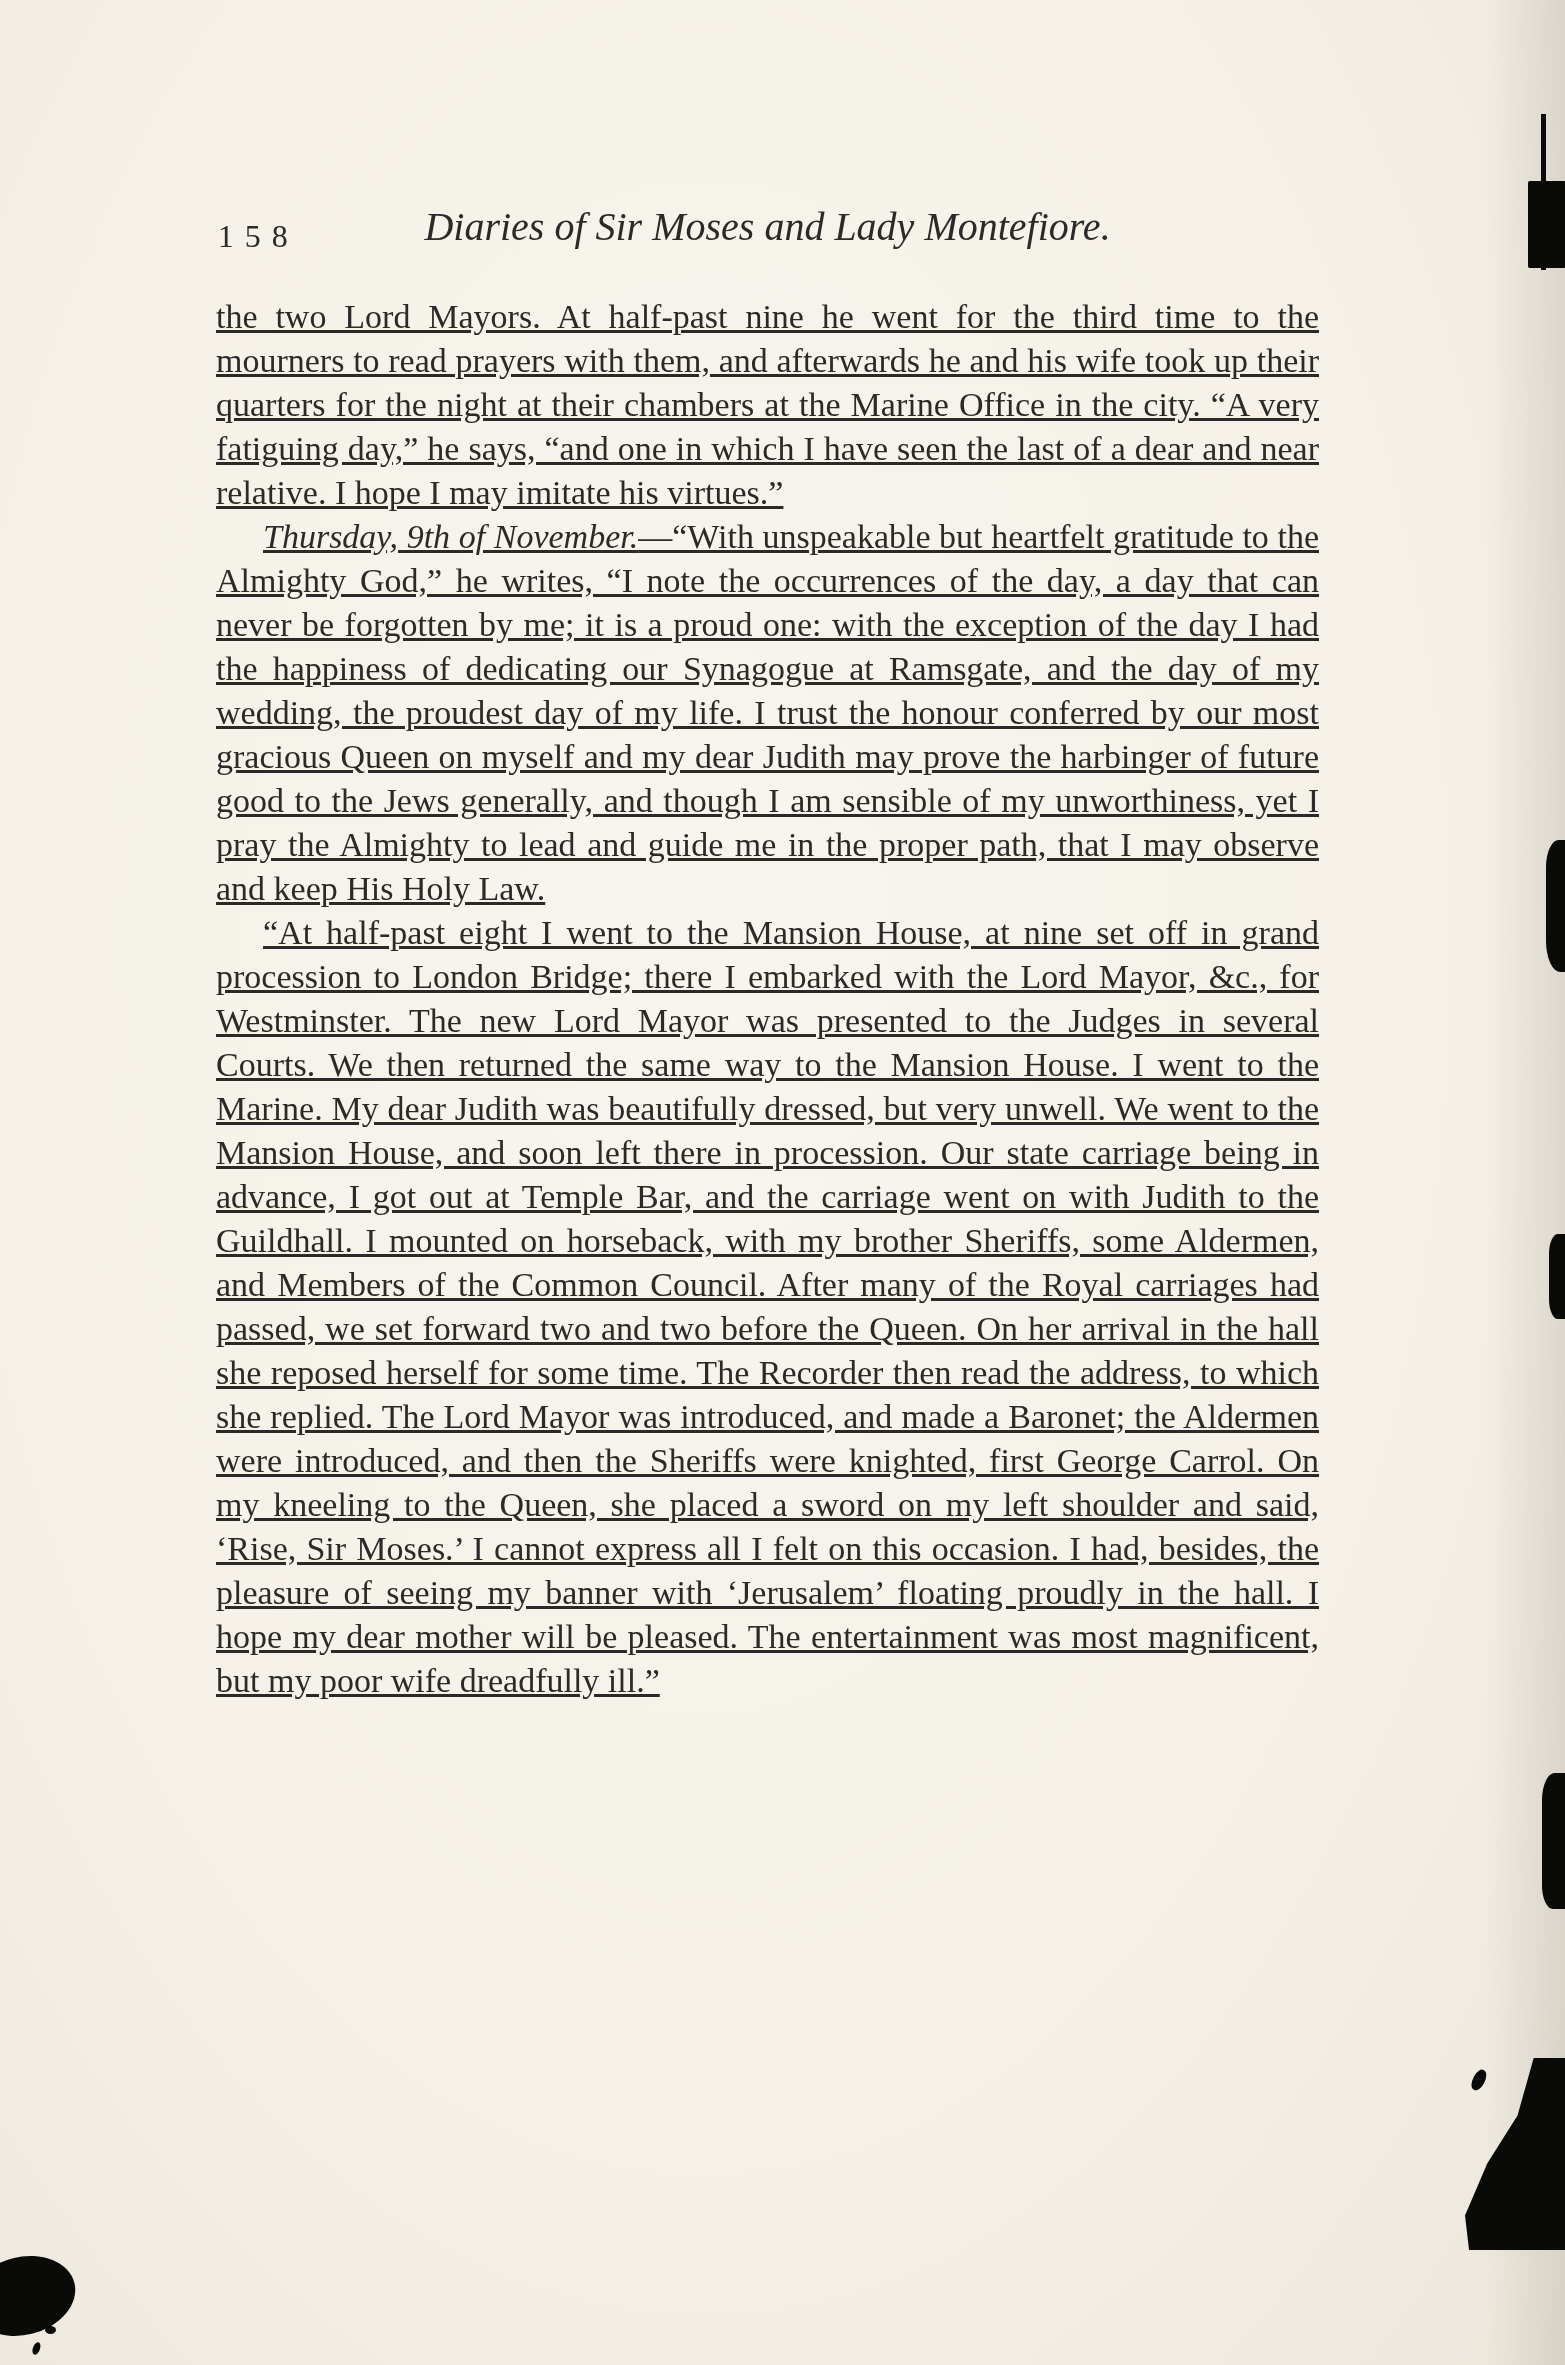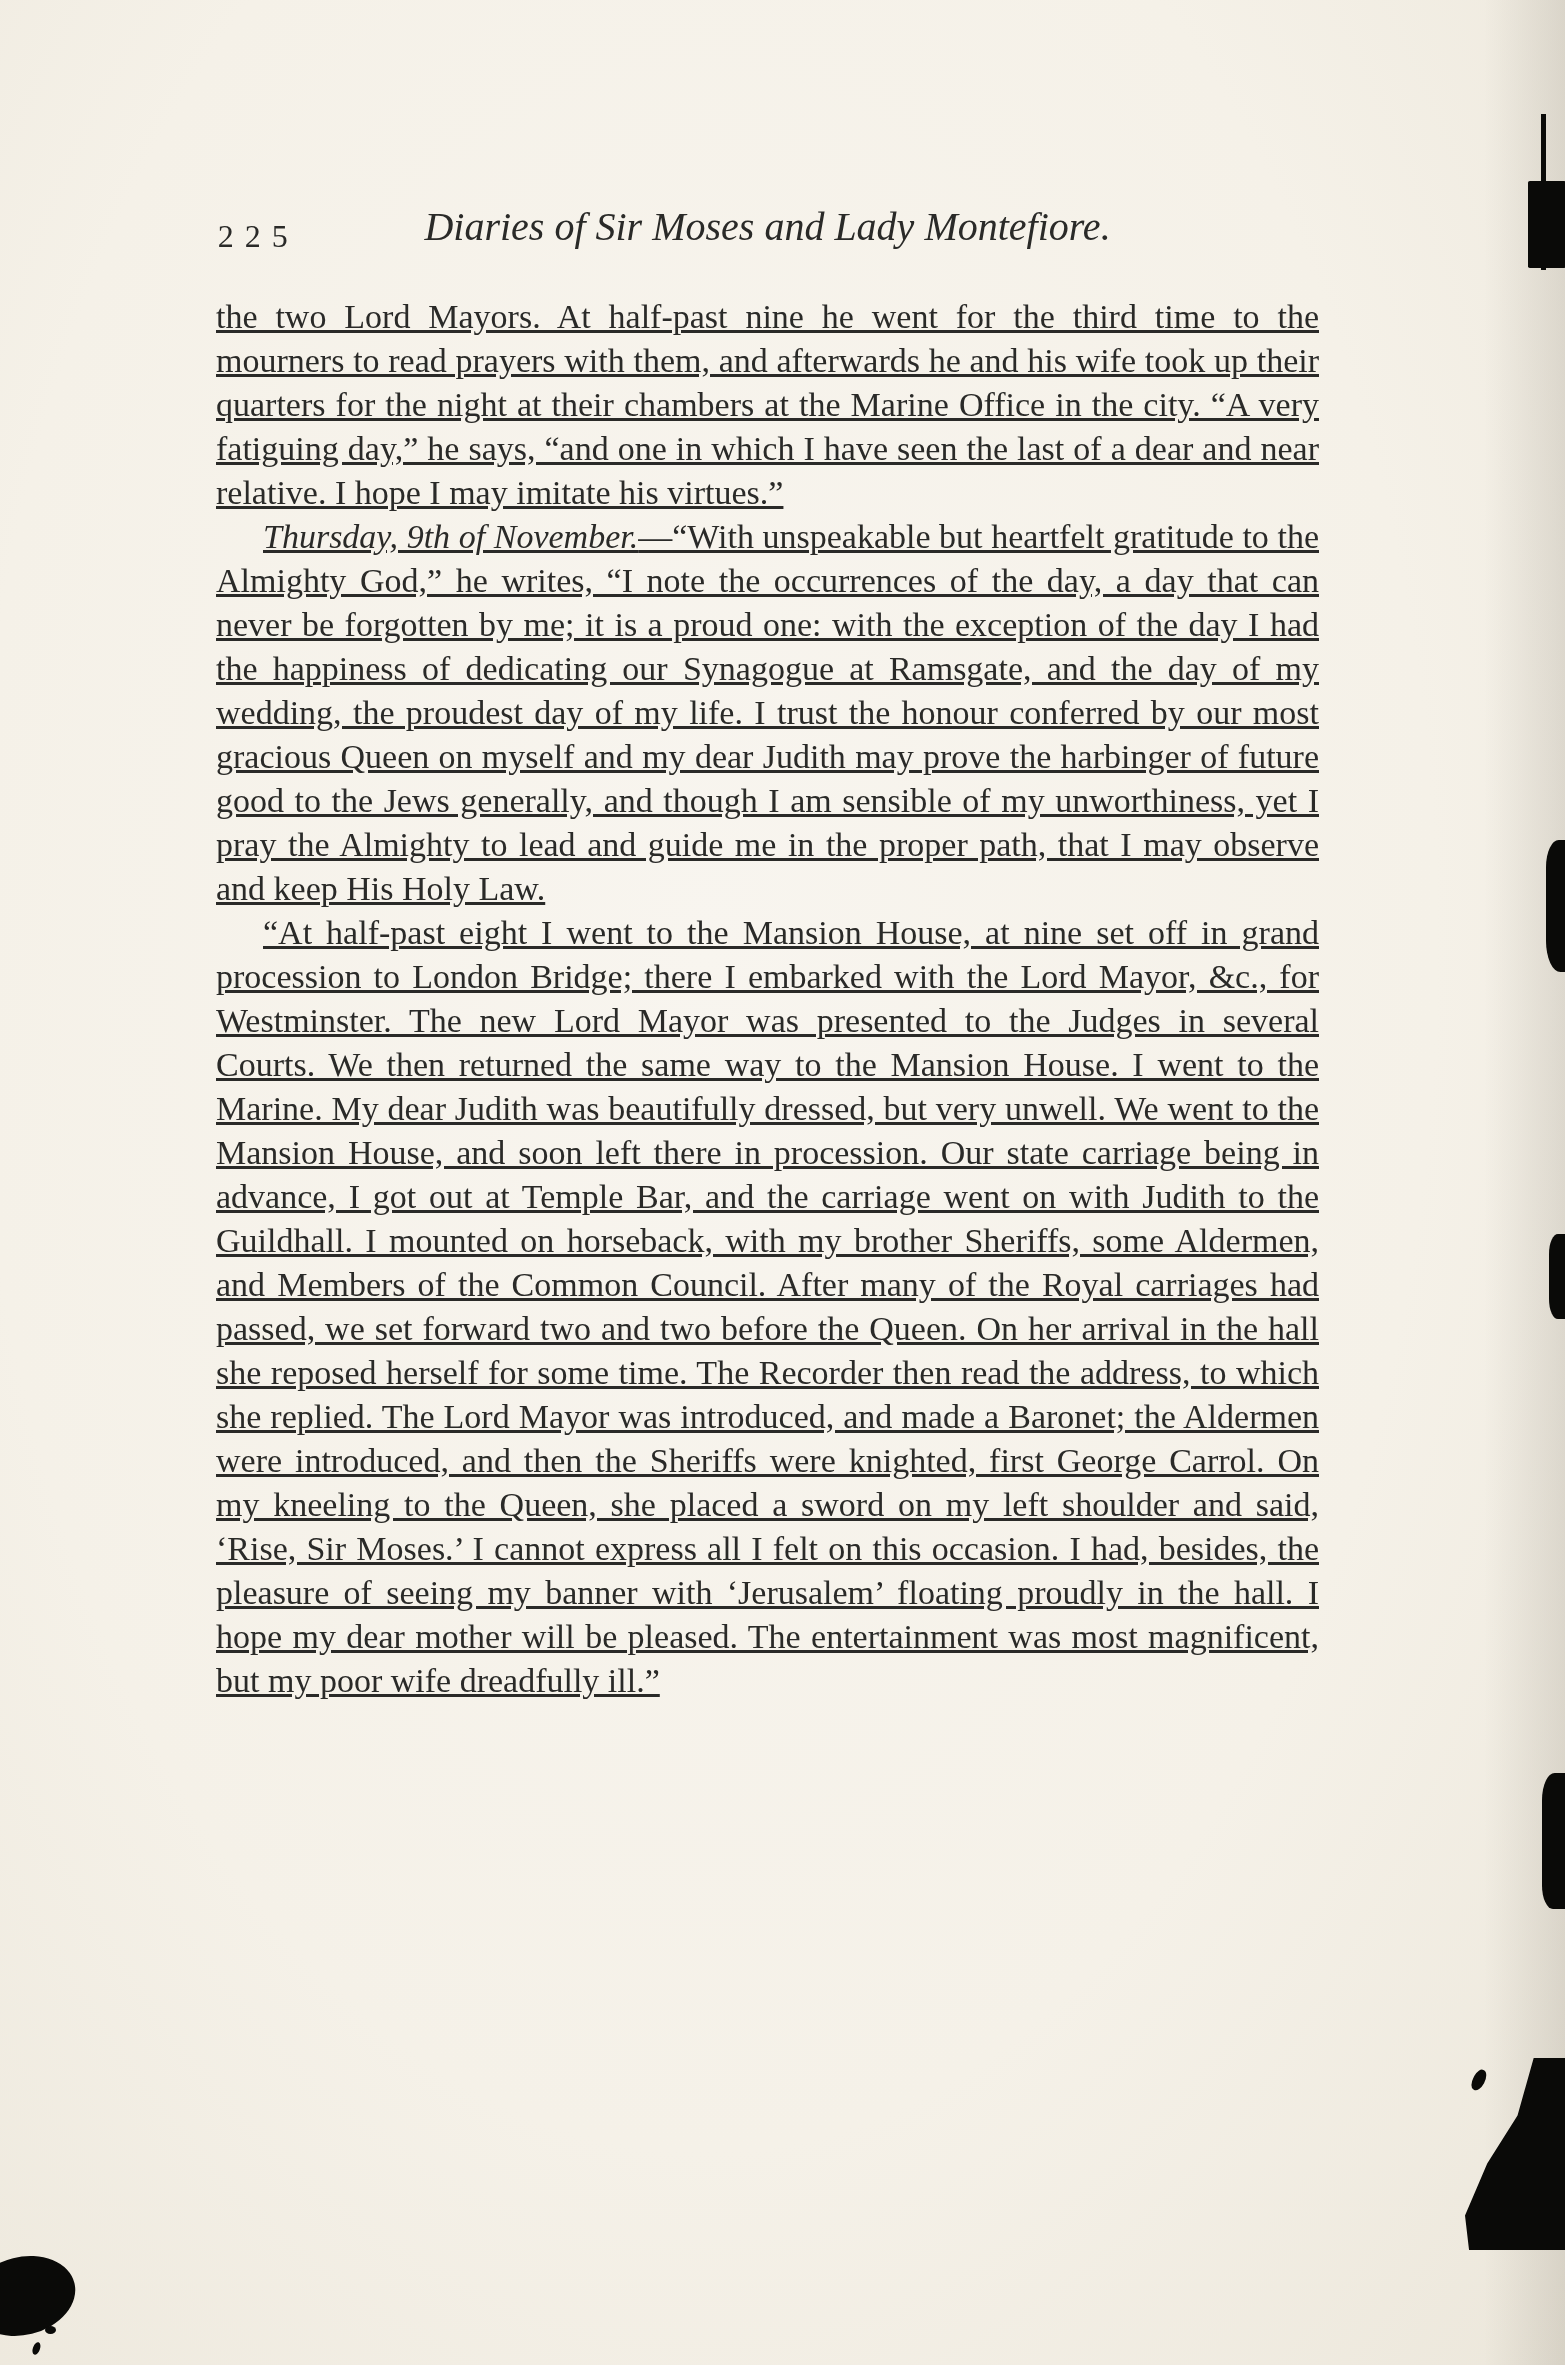--- a/index.html
+++ b/index.html
@@ -68,21 +68,21 @@
   .speck-2{left:33px;top:2342px;width:7.2px;height:12.7px;border-radius:50%;transform:rotate(20deg);}
 </style>
 </head>
 <body>
 
 <div class="page">
 
   <div class="edge-shade"></div>
 
   <div class="header">
-    <span class="page-number">225</span>
+    <span class="page-number">158</span>
     <span class="running-title">Diaries of Sir Moses and Lady Montefiore.</span>
   </div>
 
   <div class="text-block">
     <p class="para">the two Lord Mayors. At half-past nine he went for the third time to the mourners to read prayers with them, and afterwards he and his wife took up their quarters for the night at their chambers at the Marine Office in the city. “A very fatiguing day,” he says, “and one in which I have seen the last of a dear and near relative. I hope I may imitate his virtues.”</p>
     <p class="para indent"><span class="date-italic">Thursday, 9th of November.</span><span>—“With unspeakable but heartfelt gratitude to the Almighty God,” he writes, “I note the occurrences of the day, a day that can never be forgotten by me; it is a proud one: with the exception of the day I had the happiness of dedicating our Synagogue at Ramsgate, and the day of my wedding, the proudest day of my life. I trust the honour conferred by our most gracious Queen on myself and my dear Judith may prove the harbinger of future good to the Jews generally, and though I am sensible of my unworthiness, yet I pray the Almighty to lead and guide me in the proper path, that I may observe and keep His Holy Law.</span></p>
     <p class="para indent">“At half-past eight I went to the Mansion House, at nine set off in grand procession to London Bridge; there I embarked with the Lord Mayor, &amp;c., for Westminster. The new Lord Mayor was presented to the Judges in several Courts. We then returned the same way to the Mansion House. I went to the Marine. My dear Judith was beautifully dressed, but very unwell. We went to the Mansion House, and soon left there in procession. Our state carriage being in advance, I got out at Temple Bar, and the carriage went on with Judith to the Guildhall. I mounted on horseback, with my brother Sheriffs, some Aldermen, and Members of the Common Council. After many of the Royal carriages had passed, we set forward two and two before the Queen. On her arrival in the hall she reposed herself for some time. The Recorder then read the address, to which she replied. The Lord Mayor was introduced, and made a Baronet; the Aldermen were introduced, and then the Sheriffs were knighted, first George Carrol. On my kneeling to the Queen, she placed a sword on my left shoulder and said, ‘Rise, Sir Moses.’ I cannot express all I felt on this occasion. I had, besides, the pleasure of seeing my banner with ‘Jerusalem’ floating proudly in the hall. I hope my dear mother will be pleased. The entertainment was most magnificent, but my poor wife dreadfully ill.”</p>
   </div>
 
   <div class="artifact edge-line-top"></div>

